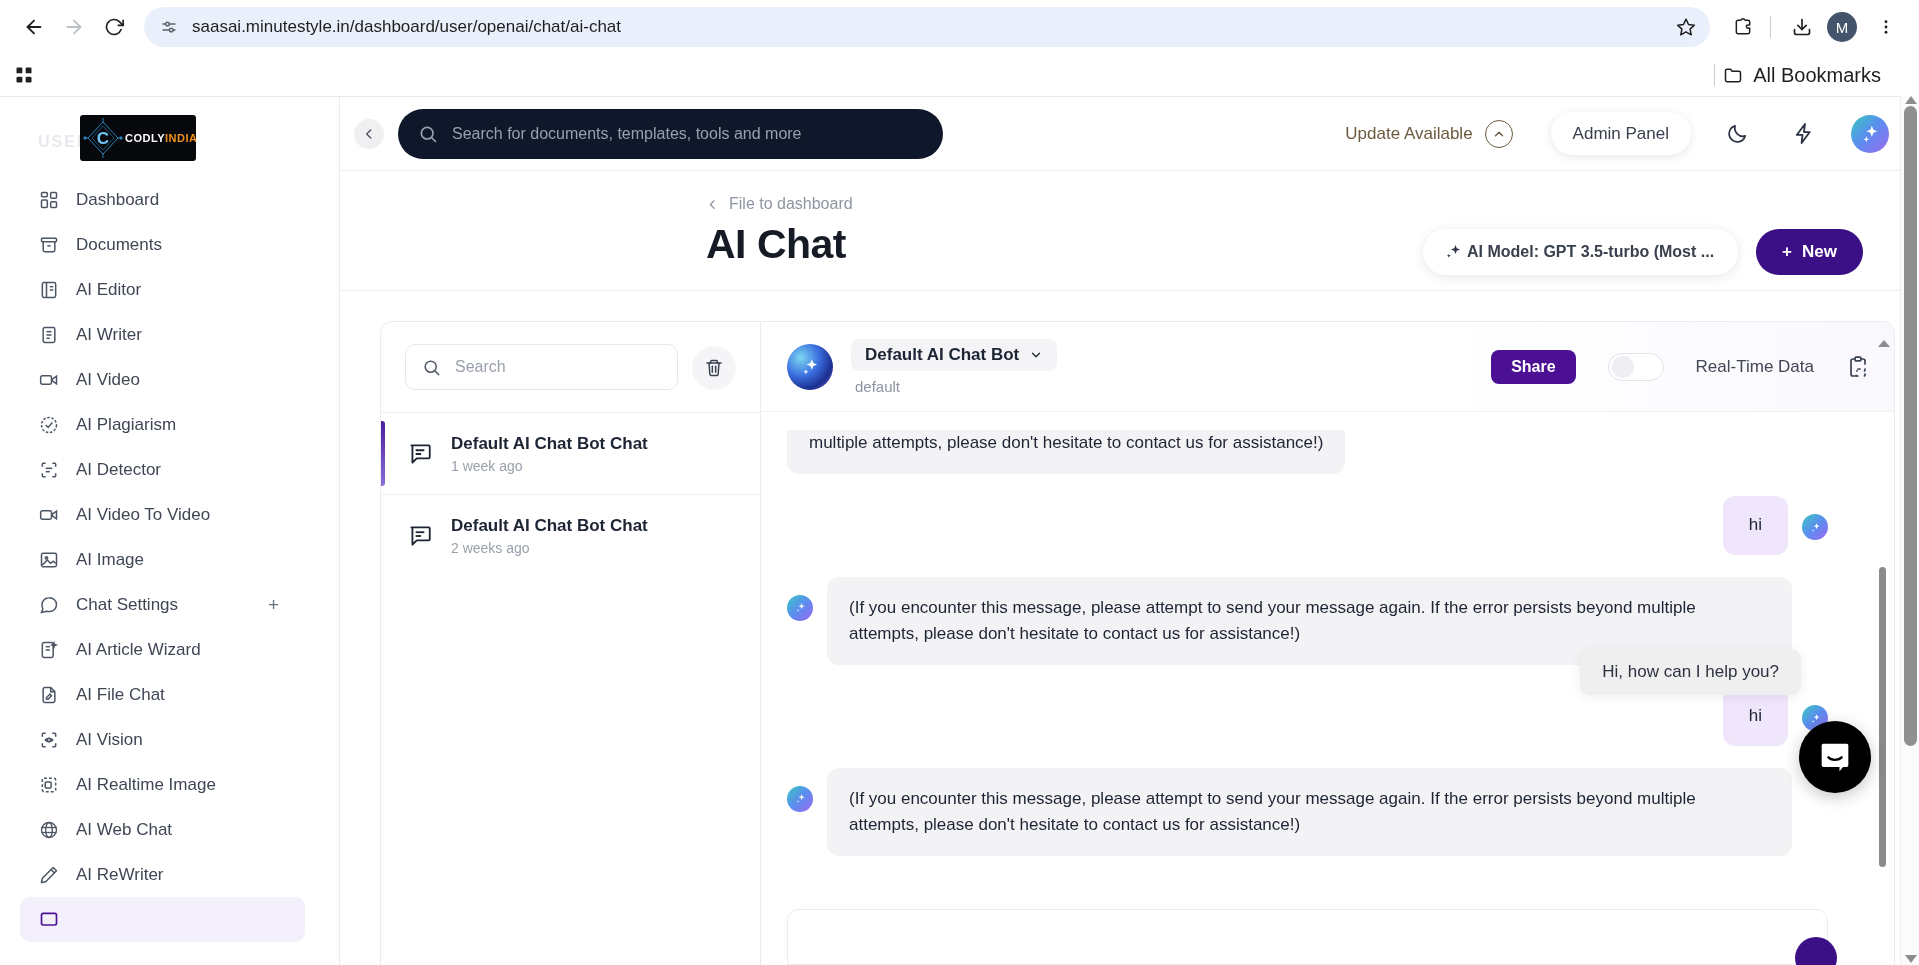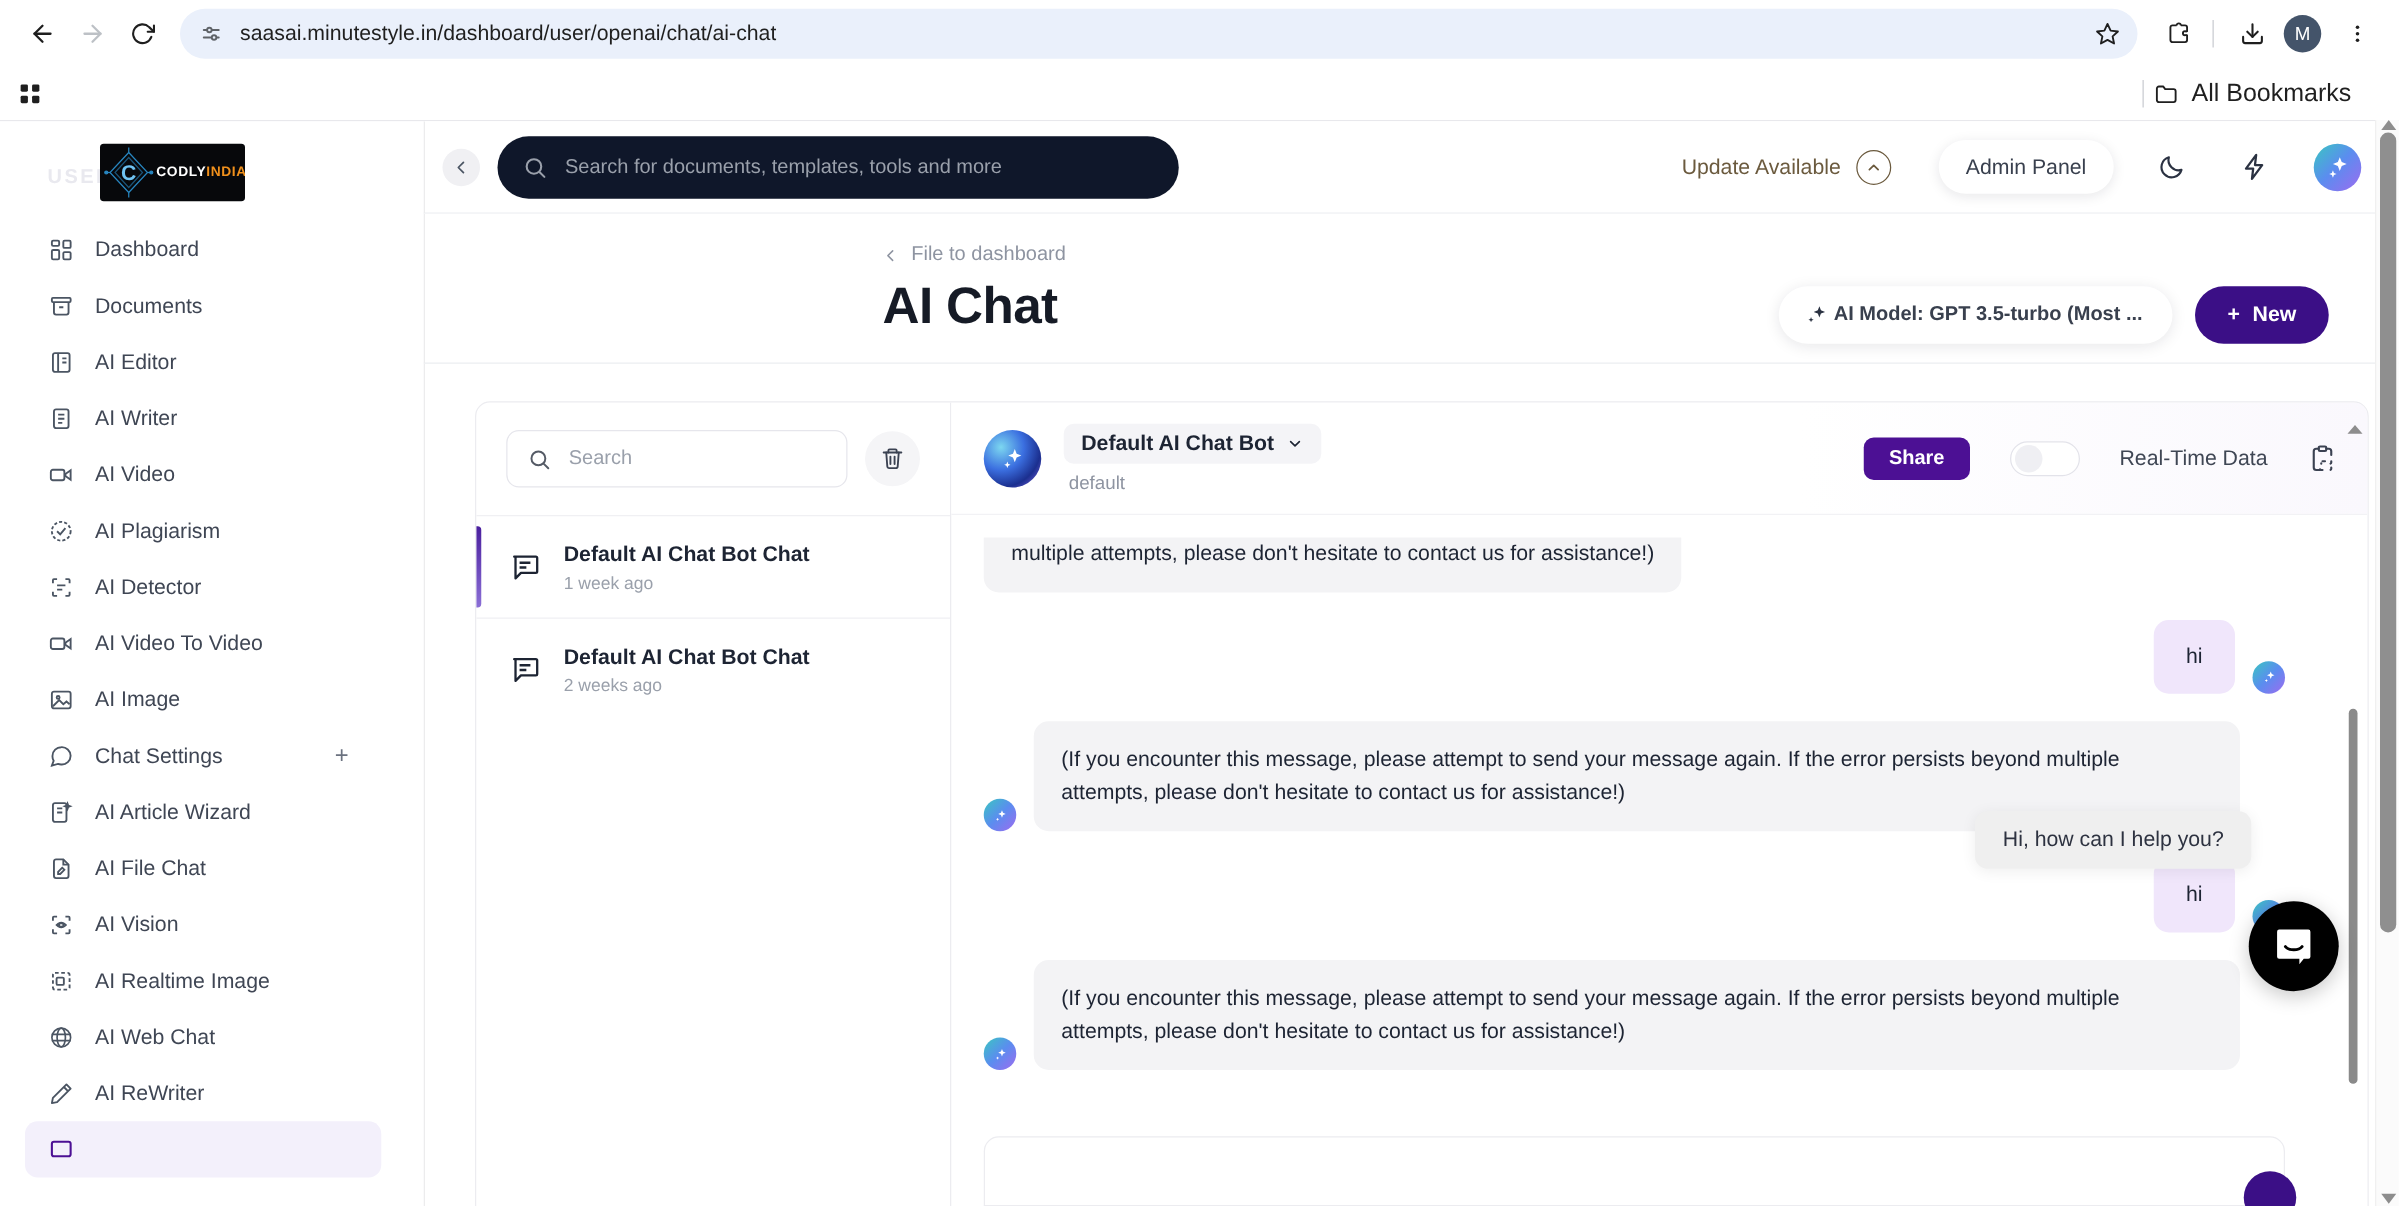--- a/index.html
+++ b/index.html
@@ -161,21 +161,21 @@
   
   .chatwrap {
     flex: 1 1 auto; border-left: 1px solid #ececed; position: relative;
     display:flex; padding: 30px 24px 0 40px; overflow:hidden;
   }
   .chatcard {
     flex:1 1 auto; display:flex; border:1px solid #ececf0; border-radius: 12px 12px 0 0;
     background:#fff; overflow:hidden; position:relative;
   }
   .chatlist { width: 380px; flex:0 0 380px; border-right: 1px solid #ececf0; }
-  .searchrow { display:flex; align-items:center; gap: 14px; padding: 22px 24px; }
+  .searchrow { display:flex; align-items:flex-end; gap: 14px; padding: 22px 24px; }
   .searchbox {
     flex:1 1 auto; height:46px; border:1px solid #e6e6ec; border-radius: 10px;
     display:flex; align-items:center; padding: 0 16px; gap: 14px;
   }
   .searchbox .ph { font-size:16px; color:#9aa0ab; }
   .trash-btn {
     width:44px;height:44px;border-radius:50%;background:#f5f5f7;
     display:flex;align-items:center;justify-content:center;color:#3b4252;flex:0 0 auto;
   }
   .conv {
@@ -213,21 +213,21 @@
     padding: 8px 20px; border-radius: 8px;
   }
   .toggle {
     width: 56px; height: 28px; border-radius:14px; background:#fff;
     border:1px solid #e3e3ea; position:relative;
   }
   .toggle .knob { position:absolute; left:3px; top:2.5px; width:22px;height:22px;border-radius:50%;background:#efeff3; }
   .rt-label { font-size:17px; color:#3f4654; }
 
   .msgs { flex:1 1 auto; padding: 0 66px 0 26px; position:relative; overflow:hidden; }
-  .row { display:flex; align-items:flex-end; gap: 14px; margin-top: 22px; }
+  .row { display:flex; align-items:flex-start; gap: 14px; margin-top: 22px; }
   .row.bot { justify-content:flex-start; }
   .row.user { justify-content:flex-end; }
   .mini-av {
     width: 26px;height:26px;border-radius:50%;flex:0 0 auto; margin-top: 18px;
     background: linear-gradient(135deg,#39c7c1 0%, #5b8def 50%, #9d6bf0 100%);
     display:flex;align-items:center;justify-content:center;color:#fff;
   }
   .bubble {
     background:#f3f3f5; border-radius: 12px; padding: 18px 22px;
     font-size: 17px; line-height: 1.55; color:#1d2433; max-width: 965px;

